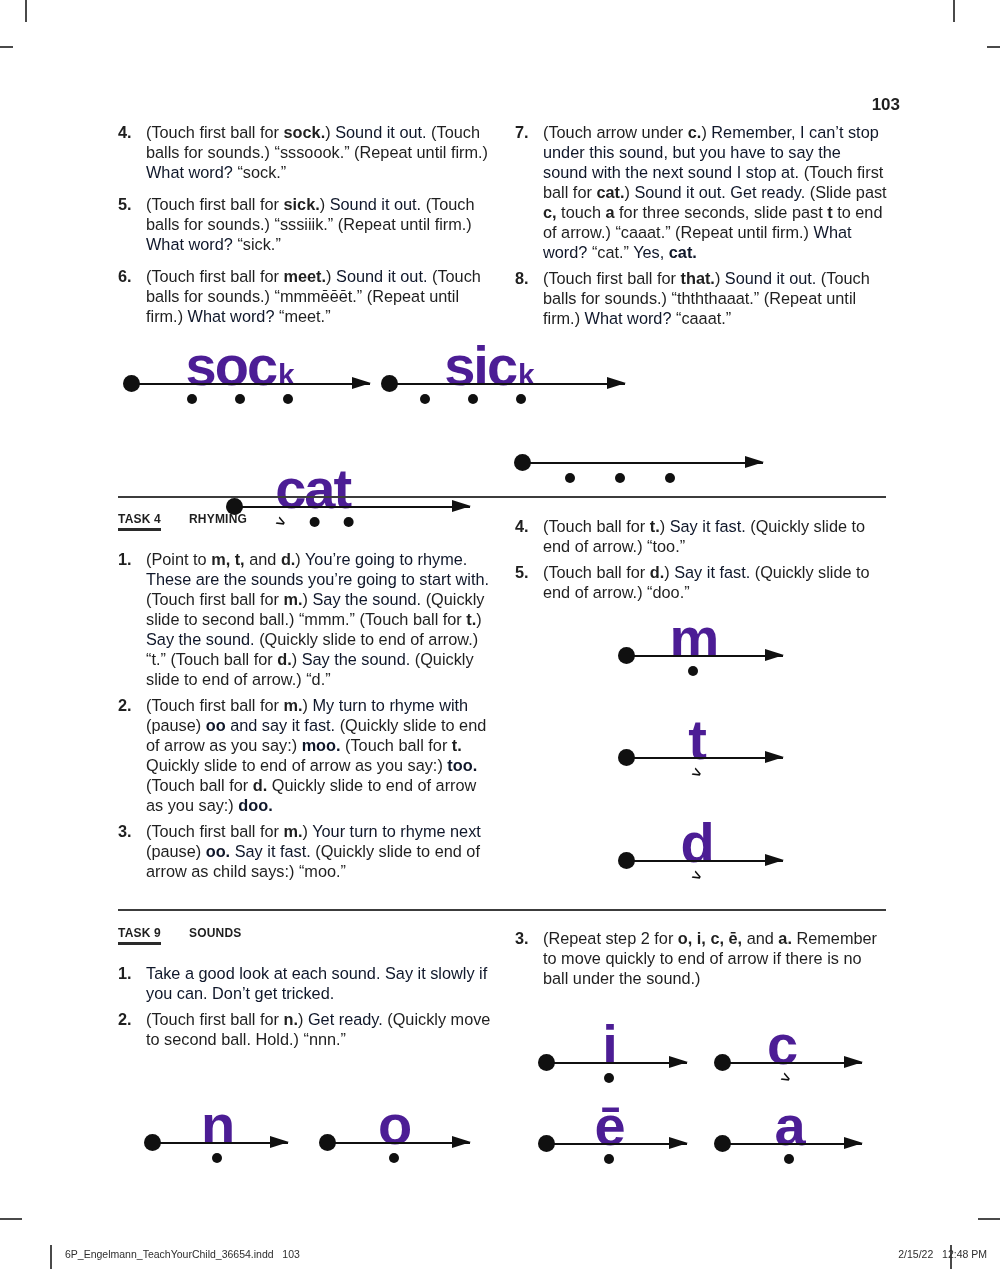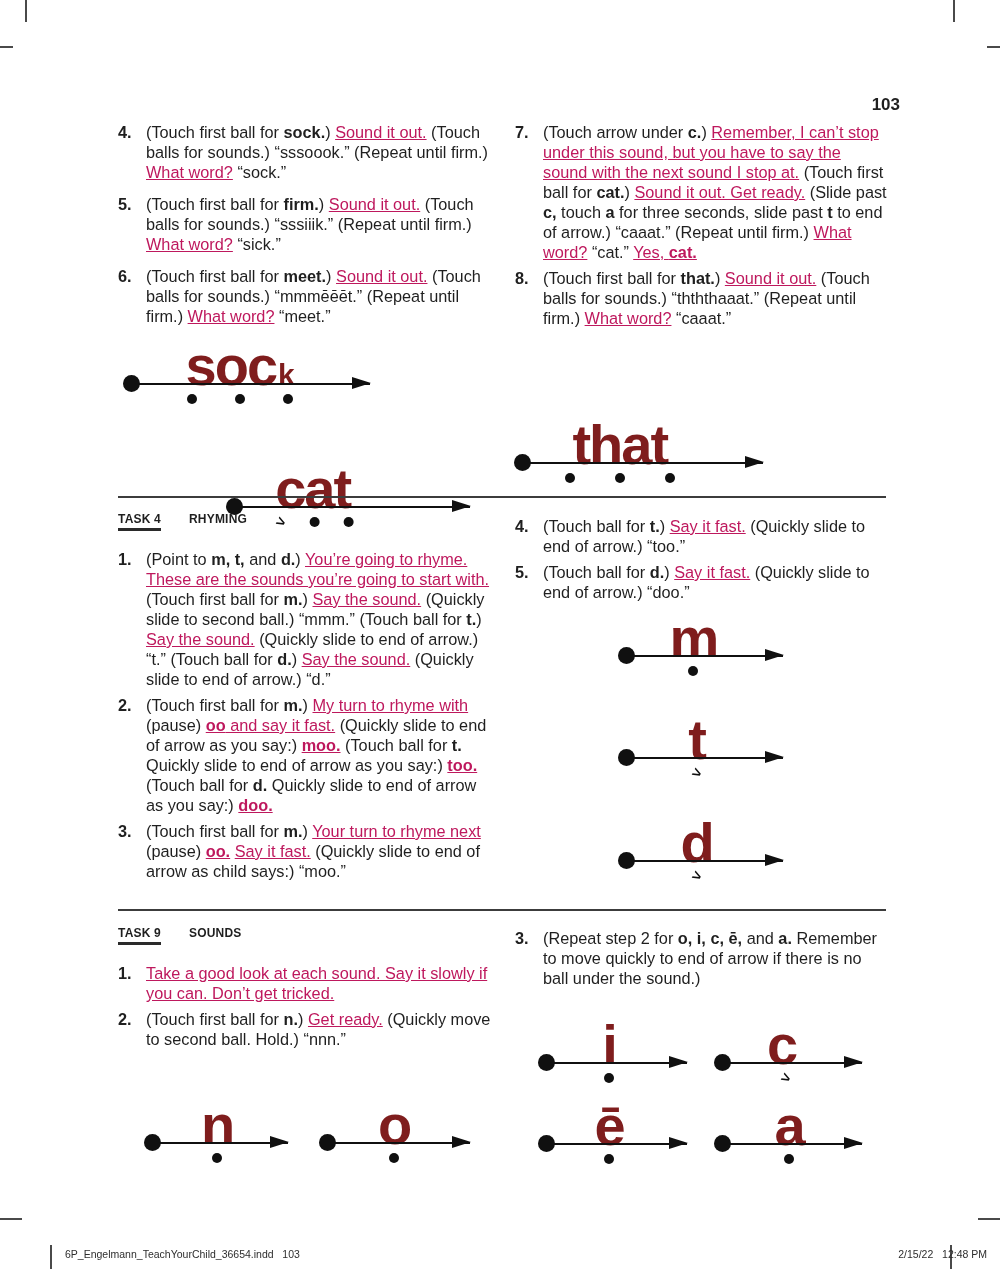--- a/index.html
+++ b/index.html
@@ -10,30 +10,30 @@
   
   .pagenum{position:absolute;left:820px;top:95px;width:80px;text-align:right;
            font-weight:bold;font-size:17px;}
   
   .col{position:absolute;width:374px;font-size:16.3px;line-height:20px;}
   .item{display:flex;}
   .m12{margin-bottom:12px;} .m6{margin-bottom:6px;}
   .num{flex:0 0 28px;font-weight:bold;}
   .itext{flex:1;}
   .b{font-weight:bold;}
-  .pink{color:#be185d;text-decoration:underline;}
+  .pink{color:#0f172a;}
   
   .rule{position:absolute;left:118px;width:768px;height:2px;background:#3c3c3c;}
   .task-heading{position:absolute;font-size:12px;font-weight:bold;letter-spacing:.2px;}
   .task-label{border-bottom:3px solid #2a2a2a;padding-bottom:2px;margin-right:28px;display:inline-block;}
   
   .diagram{position:absolute;height:80px;--ly:46px;}
   .dword{position:absolute;left:var(--cx,50%);bottom:calc(100% - var(--ly));
          transform:translate(-50%,11px);font-size:56px;font-weight:bold;
-         letter-spacing:-2px;line-height:1;white-space:nowrap;color:#7f1d1d;}
+         letter-spacing:-2px;line-height:1;white-space:nowrap;color:#4c1d95;}
   .dsmall{font-size:30px;letter-spacing:0;margin-left:2px;}
   .dline{position:absolute;top:var(--ly);left:0;right:0;height:2px;background:#101010;}
   .dball{position:absolute;left:-2px;top:-8px;width:17px;height:17px;border-radius:50%;background:#101010;}
   .dhead{position:absolute;right:-1px;top:-6px;width:0;height:0;
          border-left:19px solid #101010;border-top:6px solid transparent;border-bottom:6px solid transparent;}
   .dmarks{position:absolute;top:calc(var(--ly) + 11px);left:var(--mx,var(--cx,50%));
           transform:translateX(-50%);display:flex;gap:var(--gap,38px);align-items:center;}
   .udot{width:10px;height:10px;border-radius:50%;background:#101010;}
   .qmark{font-weight:bold;font-size:15px;line-height:10px;transform:rotate(28deg);color:#101010;}
   
@@ -55,21 +55,21 @@
 
   <div class="pagenum">103</div>
 
   <div class="col" style="left:118px;top:122px;">
     <div class="item m12">
       <span class="num">4.</span>
       <span class="itext"><span>(Touch first ball for </span><span class="b">sock.</span><span>) </span><span class="pink">Sound it out.</span><span> (Touch balls for sounds.) “sssoook.” (Repeat until firm.) </span><span class="pink">What word?</span><span> “sock.”</span></span>
     </div>
     <div class="item m12">
       <span class="num">5.</span>
-      <span class="itext"><span>(Touch first ball for </span><span class="b">firm.</span><span>) </span><span class="pink">Sound it out.</span><span> (Touch balls for sounds.) “sssiiik.” (Repeat until firm.) </span><span class="pink">What word?</span><span> “sick.”</span></span>
+      <span class="itext"><span>(Touch first ball for </span><span class="b">sick.</span><span>) </span><span class="pink">Sound it out.</span><span> (Touch balls for sounds.) “sssiiik.” (Repeat until firm.) </span><span class="pink">What word?</span><span> “sick.”</span></span>
     </div>
     <div class="item">
       <span class="num">6.</span>
       <span class="itext"><span>(Touch first ball for </span><span class="b">meet.</span><span>) </span><span class="pink">Sound it out.</span><span> (Touch balls for sounds.) “mmmēēēt.” (Repeat until firm.) </span><span class="pink">What word?</span><span> “meet.”</span></span>
     </div>
   </div>
   <div class="col" style="left:515px;top:122px;">
     <div class="item m6">
       <span class="num">7.</span>
       <span class="itext"><span>(Touch arrow under </span><span class="b">c.</span><span>) </span><span class="pink">Remember, I can’t stop under this sound, but you have to say the sound with the next sound I stop at.</span><span> (Touch first ball for </span><span class="b">cat.</span><span>) </span><span class="pink">Sound it out. Get ready.</span><span> (Slide past </span><span class="b">c,</span><span> touch </span><span class="b">a</span><span> for three seconds, slide past </span><span class="b">t</span><span> to end of arrow.) “caaat.” (Repeat until firm.) </span><span class="pink">What word?</span><span> “cat.” </span><span class="pink">Yes, </span><span class="b pink">cat.</span></span>
@@ -85,35 +85,46 @@
     <div class="dline">
         <span class="dball"></span>
         <span class="dhead"></span>
       </div>
     <div class="dmarks">
         <span class="udot"></span>
         <span class="udot"></span>
         <span class="udot"></span>
       </div>
   </div>
+  <div class="diagram" style="left:383px;top:337px;width:242px;--cx:44%;--mx:37%;--gap:38px;">
+    <div class="dword"><span>sic</span><span class="dsmall">k</span></div>
+    <div class="dline">
+        <span class="dball"></span>
+        <span class="dhead"></span>
+      </div>
+    <div class="dmarks">
+        <span class="udot"></span>
+        <span class="udot"></span>
+        <span class="udot"></span>
+      </div>
+  </div>
 
   <div class="diagram" style="left:228px;top:416px;width:242px;margin-top:44px;--cx:35%;--mx:36%;--gap:24px;">
     <div class="dword"><span>cat</span></div>
     <div class="dline">
         <span class="dball"></span>
         <span class="dhead"></span>
       </div>
     <div class="dmarks">
         <span class="qmark">&gt;</span>
         <span class="udot"></span>
         <span class="udot"></span>
       </div>
   </div>
   <div class="diagram" style="left:516px;top:416px;width:247px;--cx:42%;--gap:40px;">
-    <div class="dword"><span>that</span></div>
     <div class="dline">
         <span class="dball"></span>
         <span class="dhead"></span>
       </div>
     <div class="dmarks">
         <span class="udot"></span>
         <span class="udot"></span>
         <span class="udot"></span>
       </div>
   </div>

